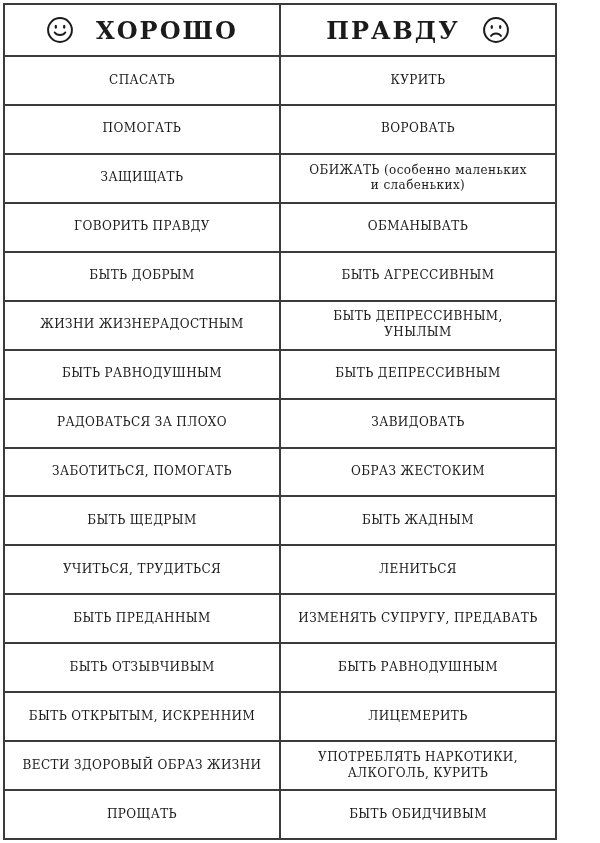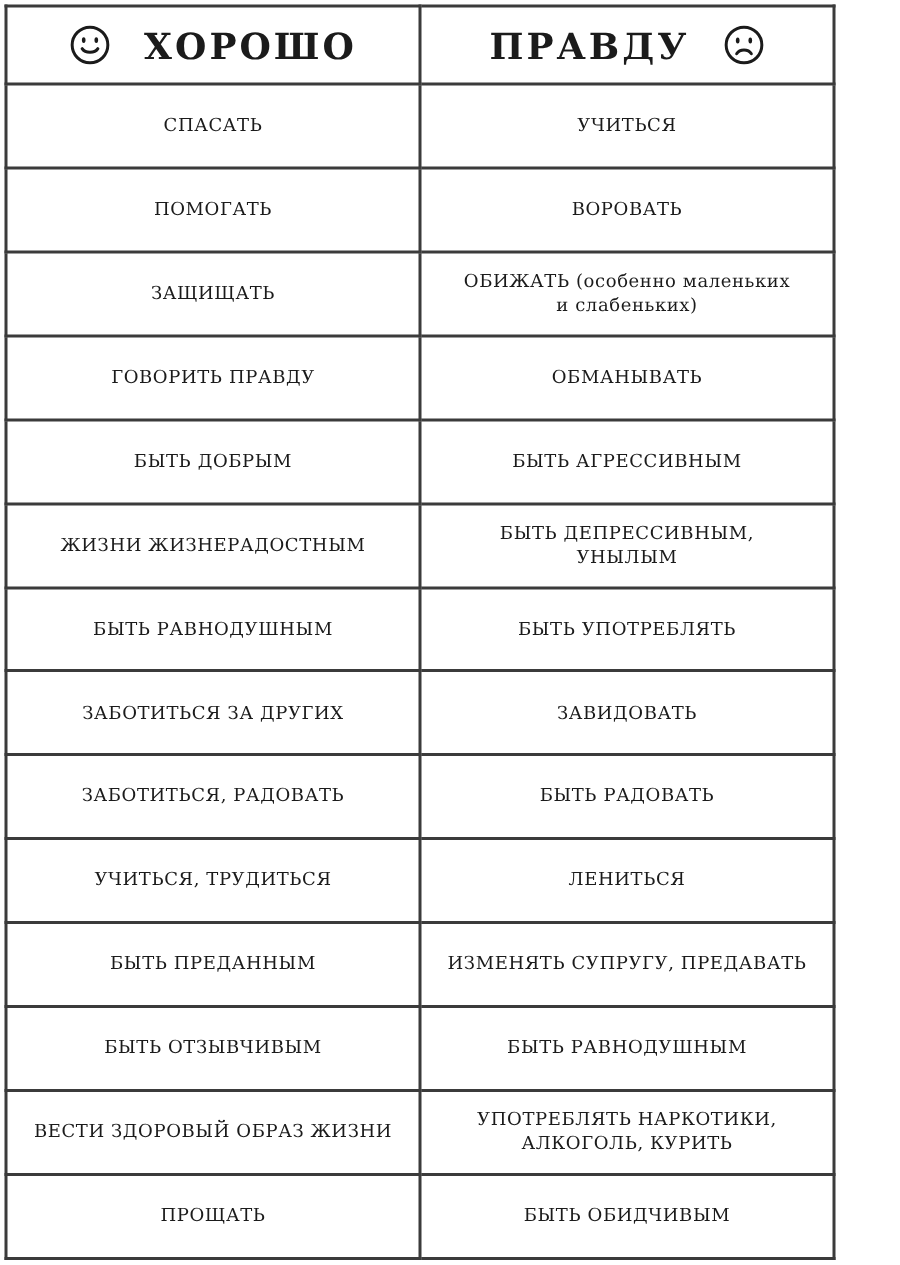--- a/index.html
+++ b/index.html
@@ -99,21 +99,21 @@
               <ellipse cx="15.6" cy="9.4" rx="1.05" ry="1.7"></ellipse>
               <path d="M7.8 17.0 C 9.6 14.2, 14.4 14.2, 16.2 17.0"></path>
             </svg>
           </span>
         </th>
       </tr>
     </thead>
     <tbody id="rows-body">
         <tr>
           <td><span>СПАСАТЬ</span></td>
-          <td><span>УЧИТЬСЯ</span></td>
+          <td><span>КУРИТЬ</span></td>
         </tr>
         <tr>
           <td><span>ПОМОГАТЬ</span></td>
           <td><span>ВОРОВАТЬ</span></td>
         </tr>
         <tr>
           <td><span>ЗАЩИЩАТЬ</span></td>
           <td><span>ОБИЖАТЬ (особенно маленьких
 и слабеньких)</span></td>
         </tr>
@@ -125,41 +125,49 @@
           <td><span>БЫТЬ ДОБРЫМ</span></td>
           <td><span>БЫТЬ АГРЕССИВНЫМ</span></td>
         </tr>
         <tr>
           <td><span>ЖИЗНИ ЖИЗНЕРАДОСТНЫМ</span></td>
           <td><span>БЫТЬ ДЕПРЕССИВНЫМ,
 УНЫЛЫМ</span></td>
         </tr>
         <tr>
           <td><span>БЫТЬ РАВНОДУШНЫМ</span></td>
-          <td><span>БЫТЬ УПОТРЕБЛЯТЬ</span></td>
+          <td><span>БЫТЬ ДЕПРЕССИВНЫМ</span></td>
         </tr>
         <tr>
-          <td><span>ЗАБОТИТЬСЯ ЗА ДРУГИХ</span></td>
+          <td><span>РАДОВАТЬСЯ ЗА ПЛОХО</span></td>
           <td><span>ЗАВИДОВАТЬ</span></td>
         </tr>
         <tr>
-          <td><span>ЗАБОТИТЬСЯ, РАДОВАТЬ</span></td>
-          <td><span>БЫТЬ РАДОВАТЬ</span></td>
+          <td><span>ЗАБОТИТЬСЯ, ПОМОГАТЬ</span></td>
+          <td><span>ОБРАЗ ЖЕСТОКИМ</span></td>
+        </tr>
+        <tr>
+          <td><span>БЫТЬ ЩЕДРЫМ</span></td>
+          <td><span>БЫТЬ ЖАДНЫМ</span></td>
         </tr>
         <tr>
           <td><span>УЧИТЬСЯ, ТРУДИТЬСЯ</span></td>
           <td><span>ЛЕНИТЬСЯ</span></td>
         </tr>
         <tr>
           <td><span>БЫТЬ ПРЕДАННЫМ</span></td>
           <td><span>ИЗМЕНЯТЬ СУПРУГУ, ПРЕДАВАТЬ</span></td>
         </tr>
         <tr>
           <td><span>БЫТЬ ОТЗЫВЧИВЫМ</span></td>
           <td><span>БЫТЬ РАВНОДУШНЫМ</span></td>
+        </tr>
+        <tr>
+          <td><span>БЫТЬ ОТКРЫТЫМ, ИСКРЕННИМ</span></td>
+          <td><span>ЛИЦЕМЕРИТЬ</span></td>
         </tr>
         <tr>
           <td><span>ВЕСТИ ЗДОРОВЫЙ ОБРАЗ ЖИЗНИ</span></td>
           <td><span>УПОТРЕБЛЯТЬ НАРКОТИКИ,
 АЛКОГОЛЬ, КУРИТЬ</span></td>
         </tr>
         <tr>
           <td><span>ПРОЩАТЬ</span></td>
           <td><span>БЫТЬ ОБИДЧИВЫМ</span></td>
         </tr>

